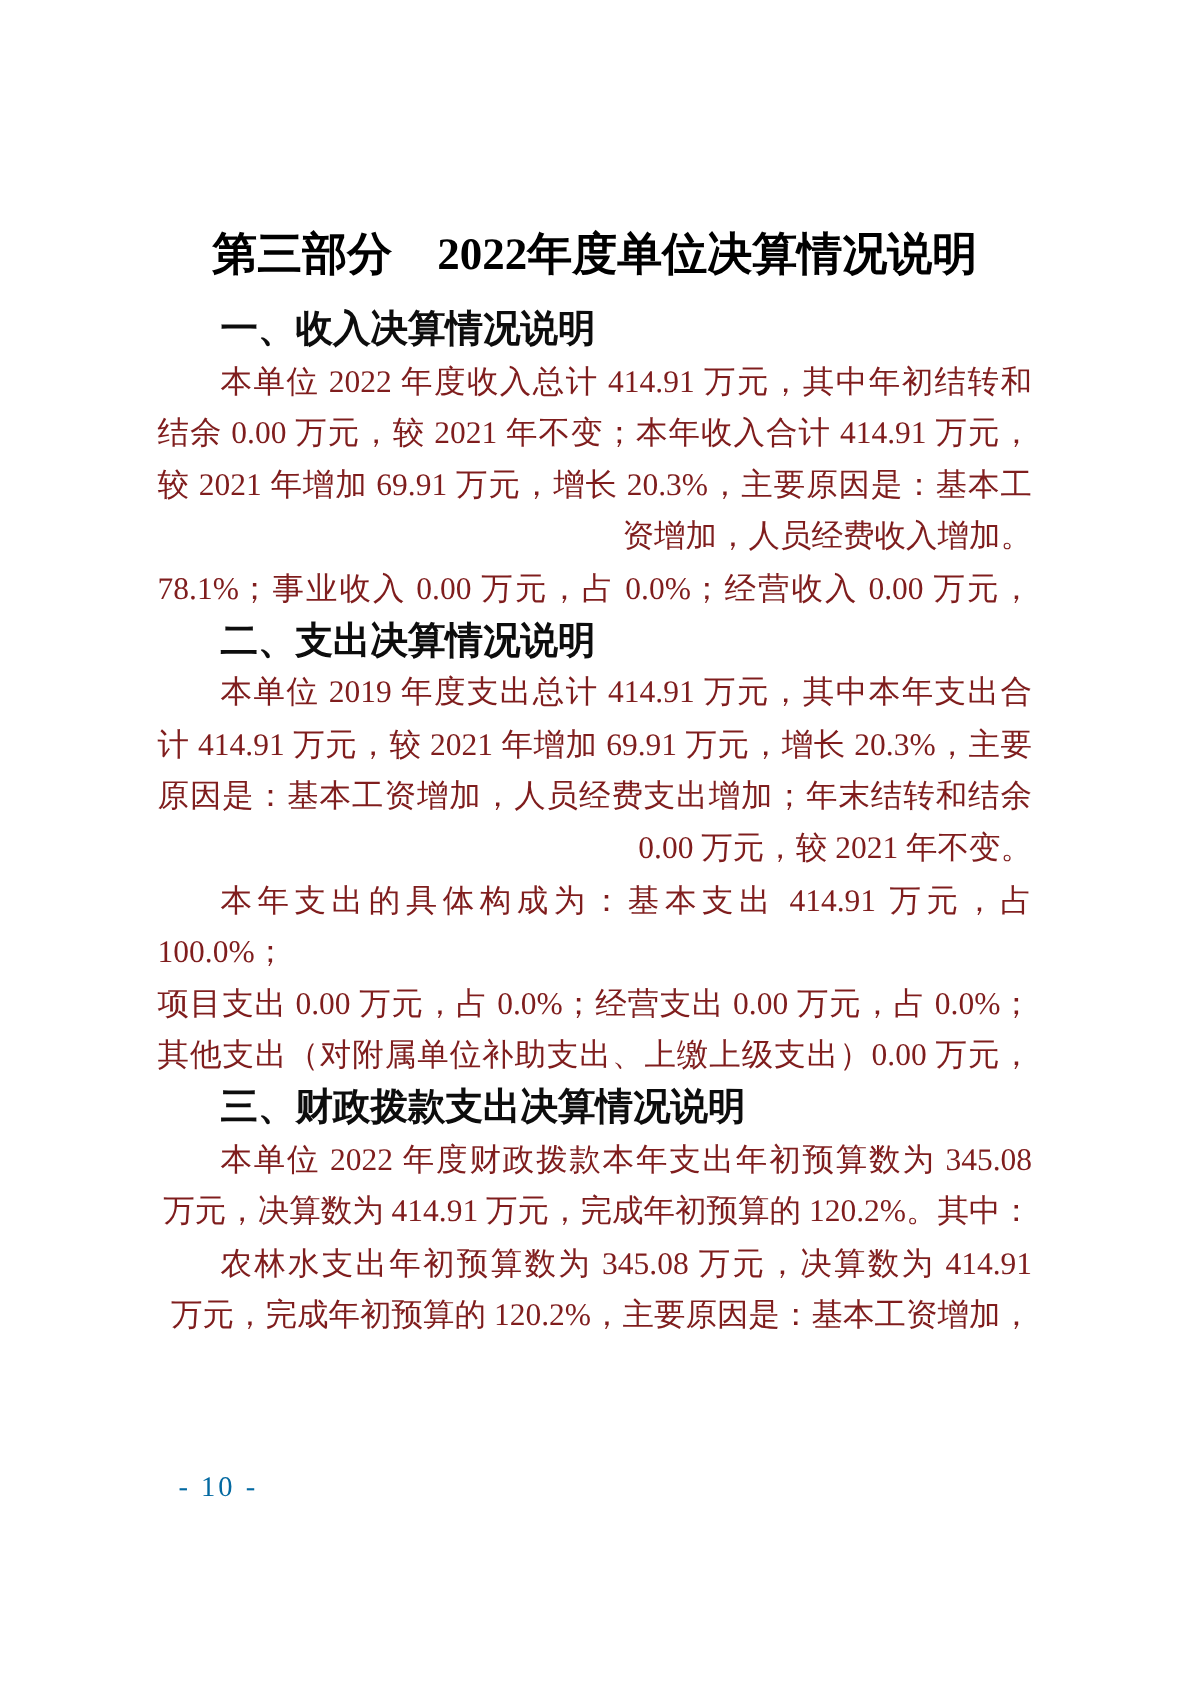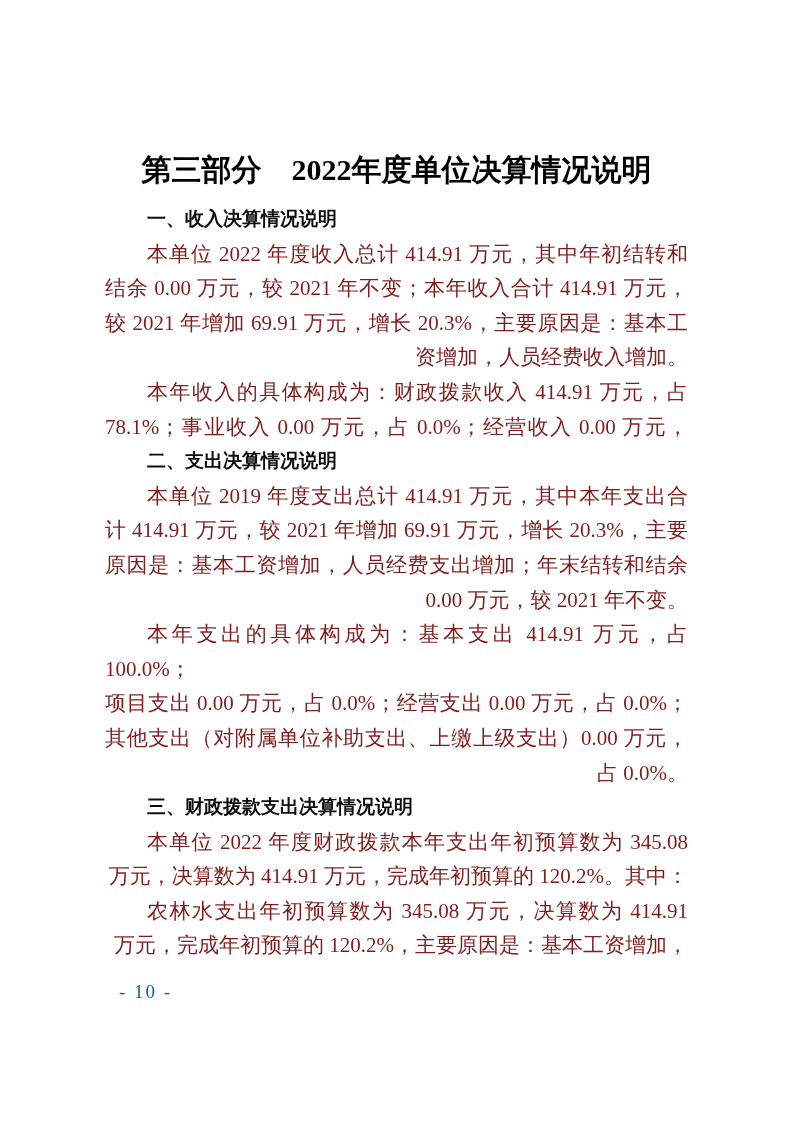--- a/index.html
+++ b/index.html
@@ -30,21 +30,21 @@
   .content {
     position: absolute;
     left: 105px;
     top: 202px;
     width: 583px;
     color: #111111;
   }
   .heading {
     font-family: "Liberation Sans", "DejaVu Sans", sans-serif;
     font-weight: bold;
-    font-size: 19px;
+    font-size: 25px;
     line-height: 34.6px;
     text-indent: 42px;
     color: #0d0d0d;
     white-space: nowrap;
   }
   .body-line {
     font-family: "Liberation Serif", "DejaVu Serif", serif;
     font-size: 21px;
     line-height: 34.6px;
     color: #7f1d1d;
@@ -78,34 +78,32 @@
 
   <div class="content">
 
     <div class="heading">一、收入决算情况说明</div>
 
     <div class="body-line first">本单位 2022 年度收入总计 414.91 万元，其中年初结转和</div>
     <div class="body-line">结余 0.00 万元，较 2021 年不变；本年收入合计 414.91 万元，</div>
     <div class="body-line">较 2021 年增加 69.91 万元，增长 20.3%，主要原因是：基本工</div>
     <div class="body-line last">资增加，人员经费收入增加。</div>
 
-    <div class="body-line first">本年收入的具体构成为：财政拨款收入 414.91 万元，占</div>
     <div class="body-line">78.1%；事业收入 0.00 万元，占 0.0%；经营收入 0.00 万元，</div>
 
     <div class="heading">二、支出决算情况说明</div>
 
     <div class="body-line first">本单位 2019 年度支出总计 414.91 万元，其中本年支出合</div>
     <div class="body-line">计 414.91 万元，较 2021 年增加 69.91 万元，增长 20.3%，主要</div>
     <div class="body-line">原因是：基本工资增加，人员经费支出增加；年末结转和结余</div>
     <div class="body-line last">0.00 万元，较 2021 年不变。</div>
 
     <div class="body-line first">本年支出的具体构成为：基本支出 414.91 万元，占 100.0%；</div>
     <div class="body-line">项目支出 0.00 万元，占 0.0%；经营支出 0.00 万元，占 0.0%；</div>
     <div class="body-line">其他支出（对附属单位补助支出、上缴上级支出）0.00 万元，</div>
-    <div class="body-line last">占 0.0%。</div>
 
     <div class="heading">三、财政拨款支出决算情况说明</div>
 
     <div class="body-line first">本单位 2022 年度财政拨款本年支出年初预算数为 345.08</div>
     <div class="body-line last">万元，决算数为 414.91 万元，完成年初预算的 120.2%。其中：</div>
 
     <div class="body-line first">农林水支出年初预算数为 345.08 万元，决算数为 414.91</div>
     <div class="body-line last">万元，完成年初预算的 120.2%，主要原因是：基本工资增加，</div>
 
   </div>

